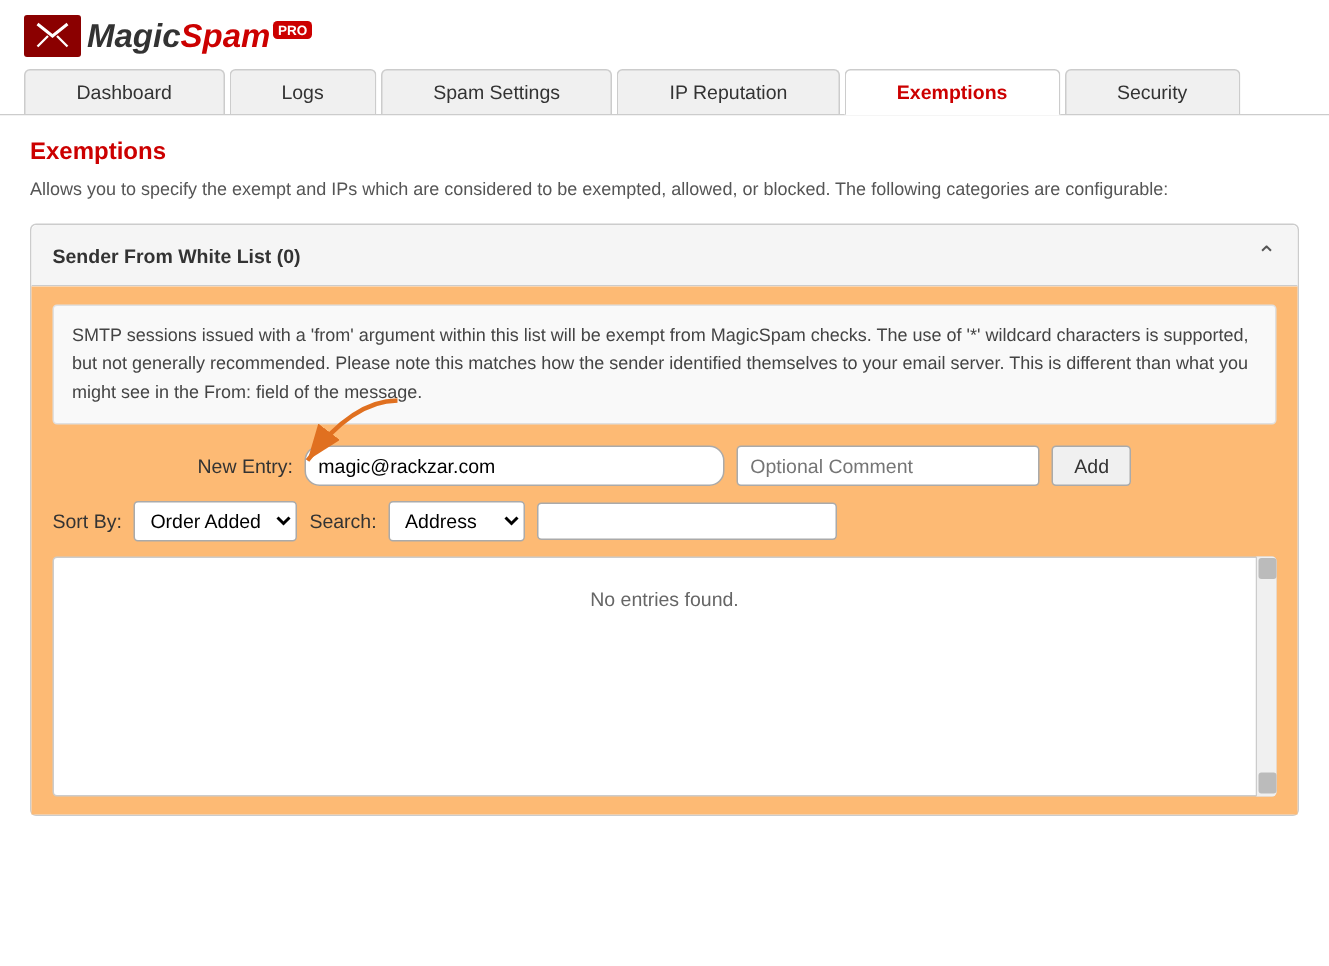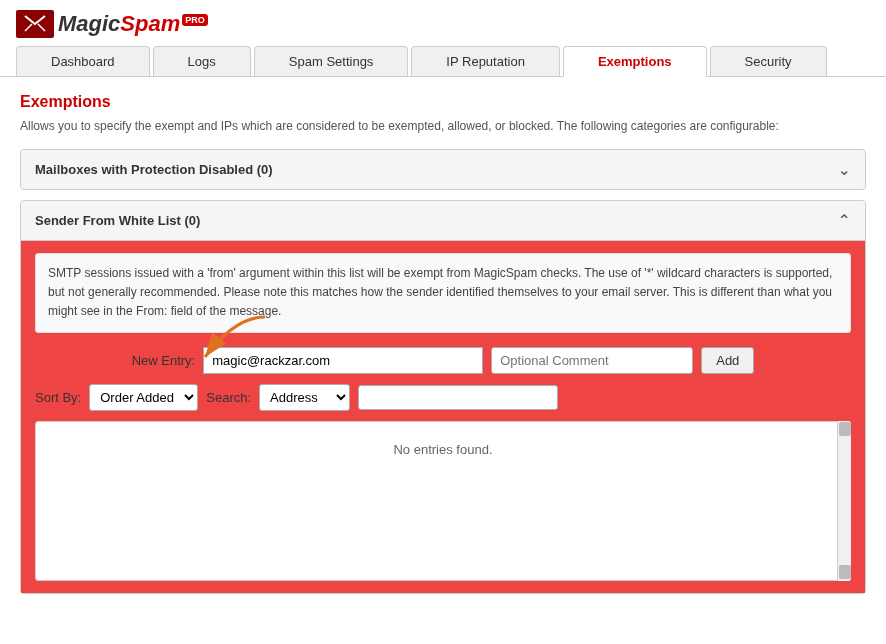--- a/index.html
+++ b/index.html
@@ -115,21 +115,21 @@
       font-weight: bold;
       font-size: 13px;
       color: #333;
     }
     .chevron {
       font-size: 16px;
       color: #555;
     }
     .section-body {
       padding: 12px 14px;
-      background: #ef4444;
+      background: #fdba74;
     }
     .smtp-note {
       background: #f9f9f9;
       border: 1px solid #e0e0e0;
       border-radius: 3px;
       padding: 10px 12px;
       font-size: 12px;
       color: #444;
       line-height: 1.6;
       margin-bottom: 14px;
@@ -142,21 +142,21 @@
       position: relative;
       justify-content: center;
     }
     .new-entry-label {
       font-size: 13px;
       color: #333;
       white-space: nowrap;
     }
     .entry-input {
       border: 1px solid #aaa;
-      border-radius: 0;
+      border-radius: 10px;
       padding: 5px 8px;
       font-size: 13px;
       width: 280px;
       outline: none;
     }
     .comment-input {
       border: 1px solid #aaa;
       border-radius: 3px;
       padding: 5px 8px;
       font-size: 13px;
@@ -284,26 +284,20 @@
       <div class="nav-tab active">Exemptions</div>
       <div class="nav-tab">Security</div>
     </nav>
   </div>
 </div>
 
 <div class="content">
   <div class="page-title">Exemptions</div>
   <div class="page-description">Allows you to specify the exempt and IPs which are considered to be exempted, allowed, or blocked. The following categories are configurable:</div>
 
-  <div class="section-panel">
-    <div class="section-header collapsed">
-      <span class="section-title">Mailboxes with Protection Disabled (0)</span>
-      <span class="chevron">⌄</span>
-    </div>
-  </div>
 
   <div class="section-panel">
     <div class="section-header expanded">
       <span class="section-title">Sender From White List (0)</span>
       <span class="chevron">⌃</span>
     </div>
     <div class="section-body">
       <div class="smtp-note">SMTP sessions issued with a 'from' argument within this list will be exempt from MagicSpam checks. The use of '*' wildcard characters is supported, but not generally recommended. Please note this matches how the sender identified themselves to your email server. This is different than what you might see in the From: field of the message.</div>
 
       <div class="new-entry-row">

